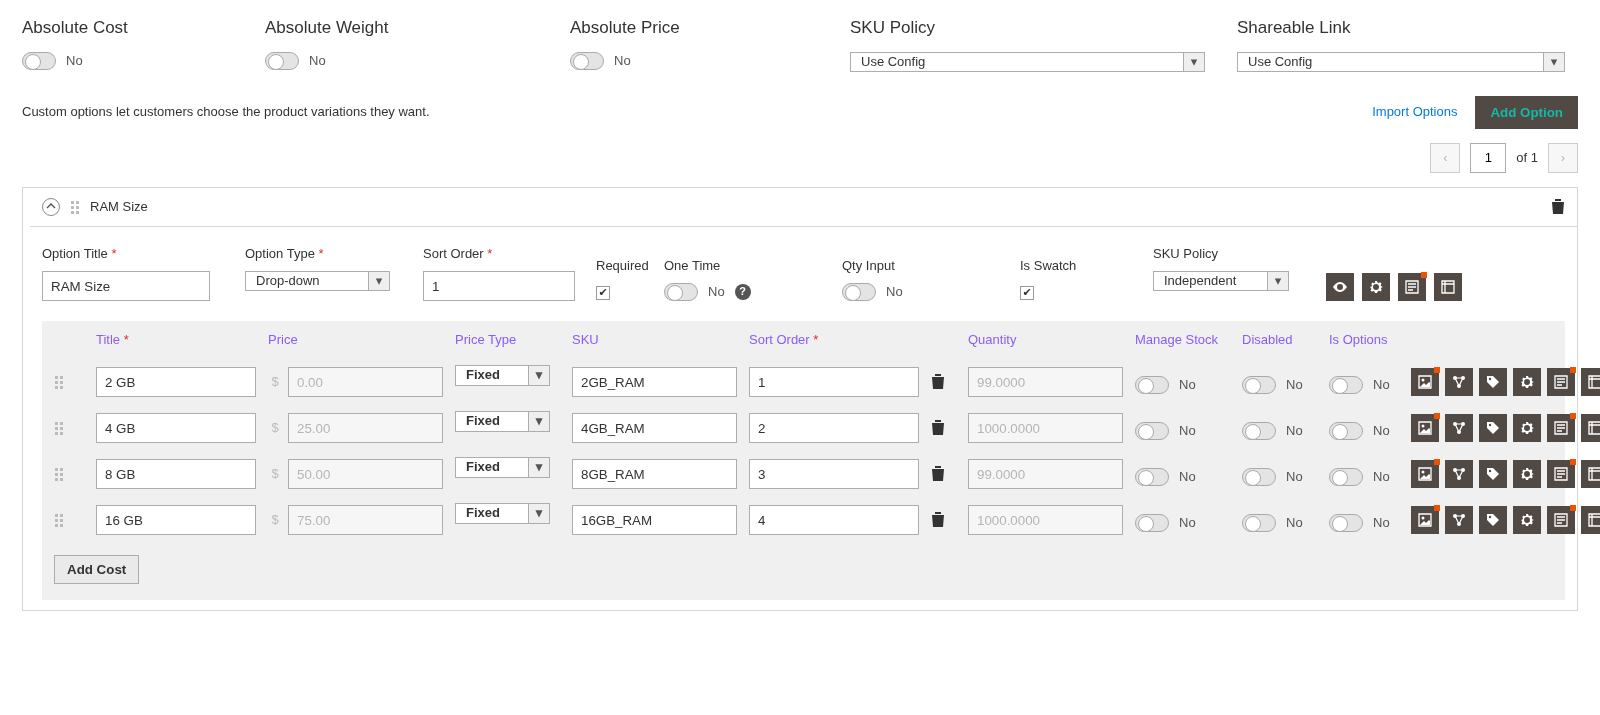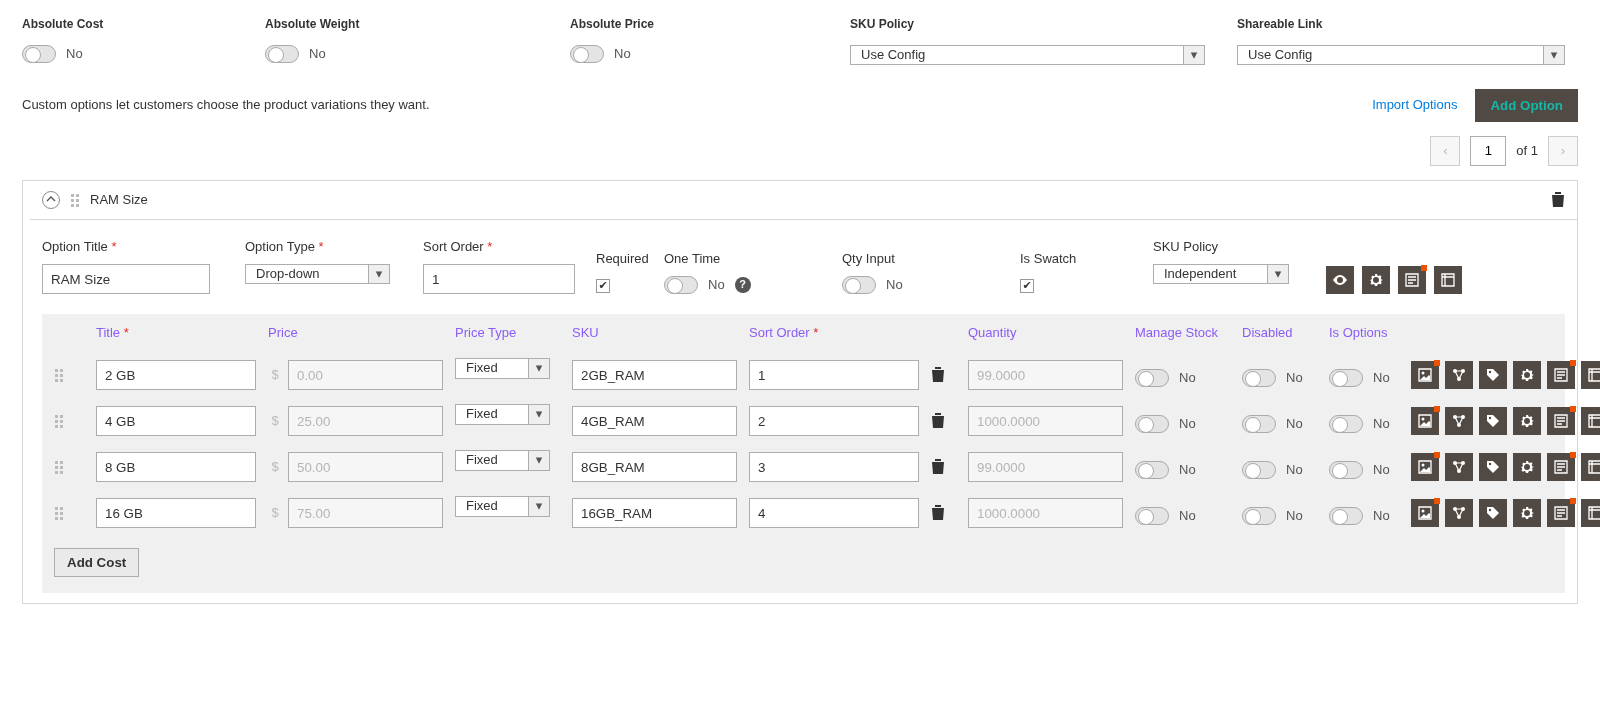--- a/index.html
+++ b/index.html
@@ -5,21 +5,21 @@
   :root{
     --text:#333; --muted:#666; --line:#ccc; --line2:#d6d6d6;
     --panel:#f5f5f5; --bg:#ffffff; --dark:#514943; --link:#007bdb;
     --red:#e02b27;
   }
   *{box-sizing:border-box;}
   body{margin:0;background:var(--bg);color:var(--text);font:13px/1.4 Arial,Helvetica,sans-serif;}
   .page{width:1600px;padding:16px 22px;}
   
   .topgrid{display:grid;grid-template-columns:243px 305px 280px 387px 340px;gap:0;align-items:start;}
-  .colhdr{font-weight:700;font-size:12px;color:#333;margin-bottom:12px;}
+  .colhdr{font-weight:400;font-size:17px;color:#333;margin-bottom:12px;}
   .toggleRow{display:flex;align-items:center;gap:10px;margin-top:6px;}
   .subrow{display:flex;align-items:center;justify-content:space-between;margin-top:14px;gap:48px;}
   .hint{font-size:13px;color:#333;}
   .btn-link{color:var(--link);cursor:pointer;text-decoration:none;}
   .btn-dark{background:var(--dark);color:#14b8a6;border:1px solid var(--dark);padding:8px 14px;font-weight:600;cursor:pointer;}
   .pager{display:flex;align-items:center;justify-content:flex-end;gap:10px;margin-top:14px;}
   .pgbtn{width:30px;height:30px;border:1px solid #adadad;background:#f2f2f2;color:#888;display:flex;align-items:center;justify-content:center;cursor:pointer;}
   .pgbtn.disabled{opacity:.6;cursor:default;}
   .pginput{width:36px;height:30px;border:1px solid #adadad;text-align:center;font-size:13px;}
   .select{display:flex;align-items:flex-start;height:30px;color:#333;}
@@ -46,21 +46,21 @@
   .iconBtn .tick{position:absolute;top:-1px;right:-1px;width:6px;height:6px;background:#eb5202;}
   .iconBar{display:flex;gap:8px;}
   .chk{width:14px;height:14px;border:1px solid #999;display:inline-flex;align-items:center;justify-content:center;background:#fff;cursor:pointer;}
   .chk.on::after{content:"✔";font-size:11px;color:#333;}
   
   .values{margin-top:20px;background:#f0f0f0;padding:0 0 16px 0;}
   .vhead,.vrow{display:grid;grid-template-columns:30px 160px 175px 105px 165px 170px 25px 155px 95px 75px 70px 260px;gap:12px;align-items:center;padding:10px 12px;}
   .vhead{color:#333;font-weight:400;}
   .vhead span{color:#8b5cf6;}
   .vrow{padding-top:6px;padding-bottom:6px;}
-  .vrow .select{height:34px;}
+  .vrow .select{height:34px;font-weight:bold;}
   .dollarwrap{display:flex;align-items:center;gap:6px;}
   .dollarwrap .ds{width:14px;text-align:center;color:#bbb;}
   .dollarwrap .input{flex:1;}
   .rowActions{display:flex;gap:6px;}
   .addVal{margin:12px 0 0 12px;}
   .addVal .btn{background:#eaeaea;border:1px solid #adadad;padding:6px 12px;cursor:pointer;font-weight:600;color:#333;}
   svg{display:block;}
   .sel30{width:145px}
   .help{width:16px;height:16px;border-radius:50%;background:#555;color:#fff;display:inline-flex;align-items:center;justify-content:center;font-size:11px;font-weight:700;cursor:default;}
 </style>

